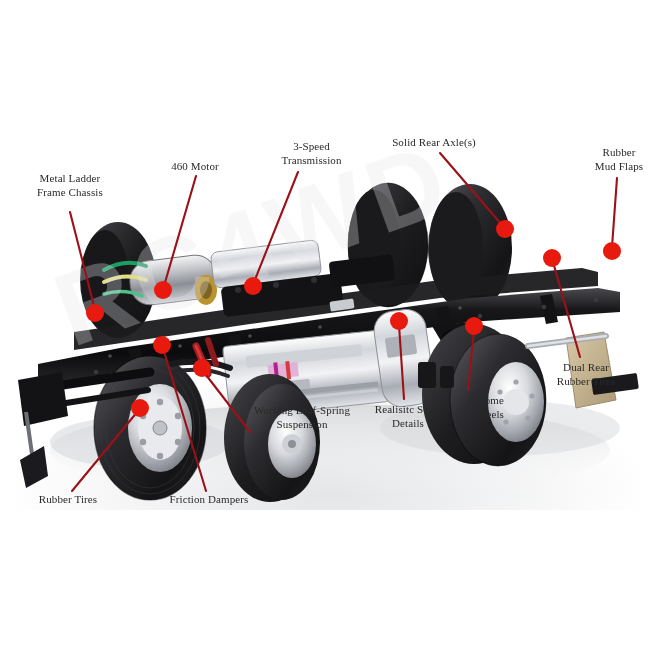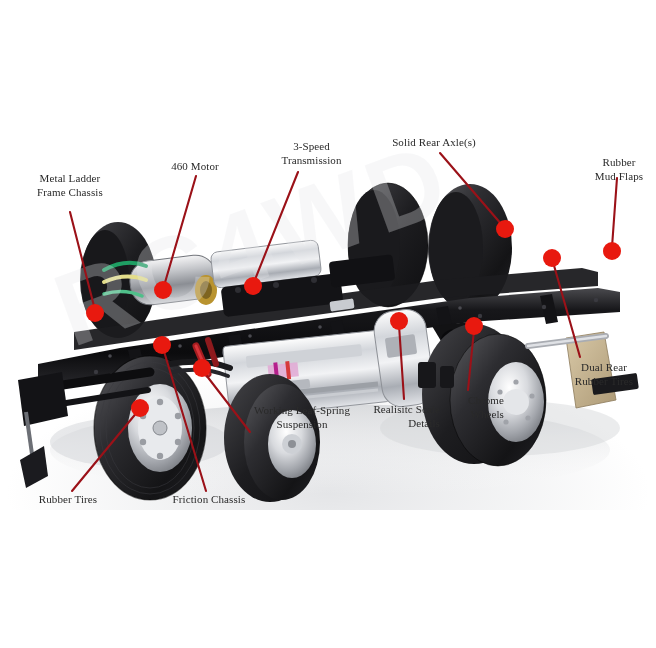--- a/index.html
+++ b/index.html
@@ -342,27 +342,27 @@
       </g>
   </svg>
 
   <div id="label-layer">
       <div class="label c" style="left: 22px; top: 172px; width: 96px;">Metal Ladder
 Frame Chassis</div>
       <div class="label c" style="left: 160px; top: 160px; width: 70px;">460 Motor</div>
       <div class="label c" style="left: 264px; top: 140px; width: 95px;">3-Speed
 Transmission</div>
       <div class="label c" style="left: 381px; top: 136px; width: 106px;">Solid Rear Axle(s)</div>
-      <div class="label c" style="left: 583px; top: 156px; width: 72px;">Rubber
+      <div class="label c" style="left: 583px; top: 146px; width: 72px;">Rubber
 Mud Flaps</div>
-      <div class="label c" style="left: 560px; top: 361px; width: 88px;">Dual Rear
+      <div class="label c" style="left: 542px; top: 361px; width: 88px;">Dual Rear
 Rubber Tires</div>
       <div class="label c" style="left: 442px; top: 394px; width: 62px; text-align: right;">Chrome
 Wheels</div>
-      <div class="label c" style="left: 344px; top: 403px; width: 96px; text-align: right;">Realisitc Scale
+      <div class="label c" style="left: 360px; top: 403px; width: 96px;">Realisitc Scale
 Details</div>
       <div class="label c" style="left: 243px; top: 404px; width: 118px;">Working Leaf-Spring
 Suspension</div>
-      <div class="label c" style="left: 157px; top: 493px; width: 104px;">Friction Chassis</div>
+      <div class="label c" style="left: 157px; top: 493px; width: 104px;">Friction Dampers</div>
       <div class="label c" style="left: 27px; top: 493px; width: 82px;">Rubber Tires</div>
     </div>
 
 </div>
 
 </body></html>

